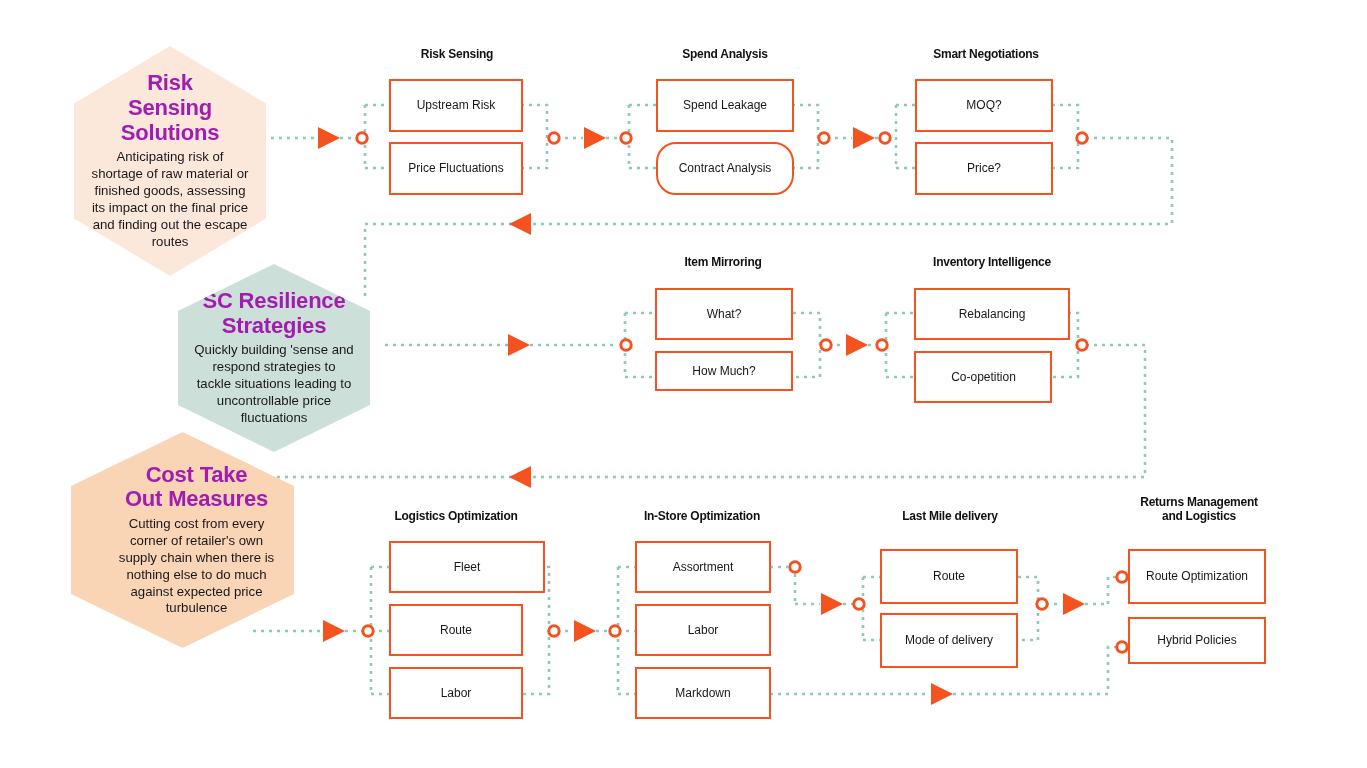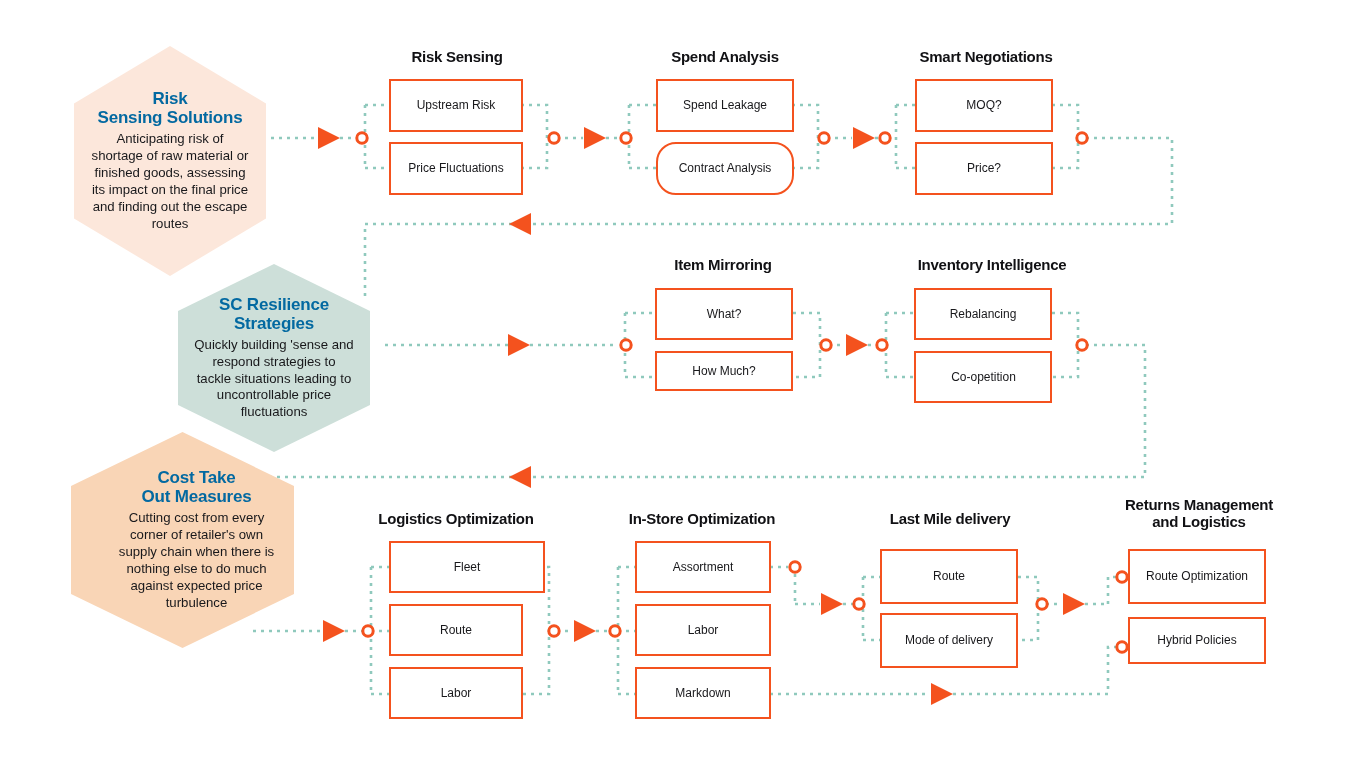--- a/index.html
+++ b/index.html
@@ -15,29 +15,29 @@
 
   .hex {
     position: absolute;
     display: flex; flex-direction: column;
     align-items: center; justify-content: center;
     text-align: center;
     clip-path: polygon(50% 0%, 100% 25%, 100% 75%, 50% 100%, 0% 75%, 0% 25%);
     padding: 0 16px;
   }
   .hex-title {
-    color: #0369a1; font-weight: bold; line-height: 1.12;
-    font-size: 17px; letter-spacing: -0.2px; margin-bottom: 4px;
+    color: #a21caf; font-weight: bold; line-height: 1.12;
+    font-size: 22px; letter-spacing: -0.2px; margin-bottom: 4px;
   }
   .hex-body { color: #18181b; font-size: 13.2px; line-height: 1.28; }
 
   .grp-title {
     position: absolute; text-align: center;
     font-weight: bold; color: #111114;
-    font-size: 15px; line-height: 1.14; letter-spacing: -0.25px;
+    font-size: 12px; line-height: 1.14; letter-spacing: -0.25px;
   }
 
   .node-box {
     position: absolute;
     border: 2.4px solid #f4521e;
     background: #ffffff;
     display: flex; align-items: center; justify-content: center;
     text-align: center;
     color: #18181b; font-size: 12px; line-height: 1.2;
     padding: 0 6px;
@@ -194,21 +194,21 @@
 
   <div class="grp-title" style="left:896px; top:48px; width:180px;">Smart Negotiations</div>
   <div class="node-box" style="left:915px; top:79px; width:138px; height:53px;">MOQ?</div>
   <div class="node-box" style="left:915px; top:142px; width:138px; height:53px;">Price?</div>
 
   <div class="grp-title" style="left:640px; top:256px; width:166px;">Item Mirroring</div>
   <div class="node-box" style="left:655px; top:288px; width:138px; height:52px;">What?</div>
   <div class="node-box" style="left:655px; top:351px; width:138px; height:40px;">How Much?</div>
 
   <div class="grp-title" style="left:896px; top:256px; width:192px;">Inventory Intelligence</div>
-  <div class="node-box" style="left:914px; top:288px; width:138px; height:52px;">Rebalancing</div>
+  <div class="node-box" style="left:914px; top:288px; width:156px; height:52px;">Rebalancing</div>
   <div class="node-box" style="left:914px; top:351px; width:138px; height:52px;padding-left:7px;">Co-opetition</div>
 
   <div class="grp-title" style="left:350px; top:510px; width:212px;">Logistics Optimization</div>
   <div class="node-box" style="left:389px; top:541px; width:156px; height:52px;">Fleet</div>
   <div class="node-box" style="left:389px; top:604px; width:134px; height:52px;">Route</div>
   <div class="node-box" style="left:389px; top:667px; width:134px; height:52px;">Labor</div>
 
   <div class="grp-title" style="left:598px; top:510px; width:208px;">In-Store Optimization</div>
   <div class="node-box" style="left:635px; top:541px; width:136px; height:52px;">Assortment</div>
   <div class="node-box" style="left:635px; top:604px; width:136px; height:52px;">Labor</div>

